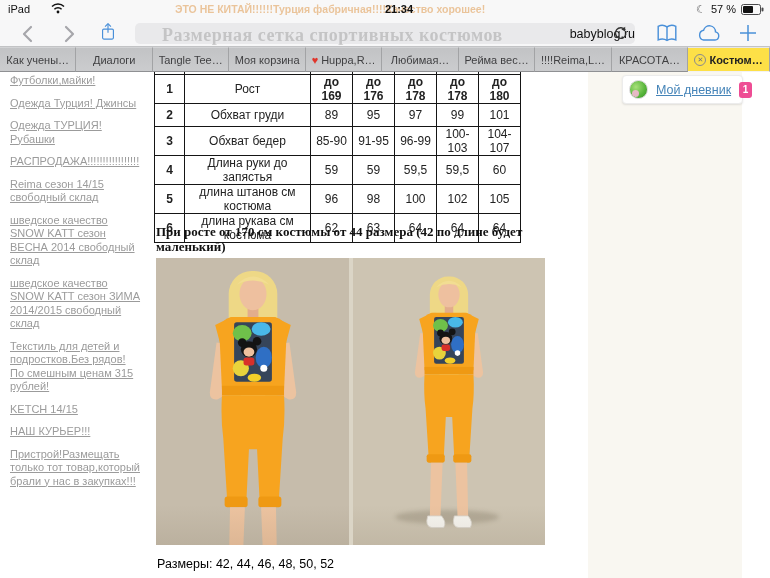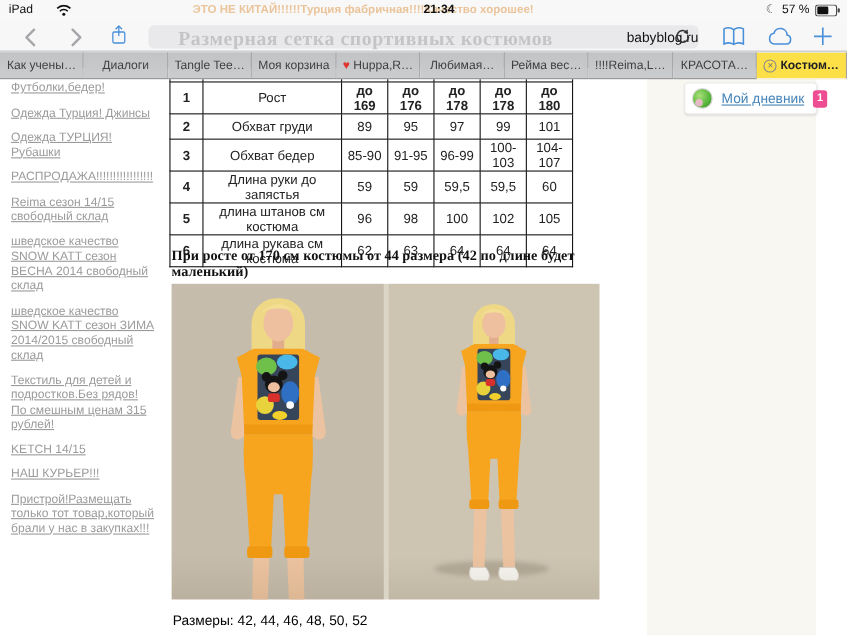--- a/index.html
+++ b/index.html
@@ -6,21 +6,21 @@
   html,body { width:770px; height:578px; overflow:hidden; background:#fff;
               font-family:"Liberation Sans", sans-serif; }
   .screen { position:relative; width:770px; height:578px; background:#fff; overflow:hidden; }
 
   
   .statusbar { position:absolute; left:0; top:0; width:770px; height:20px;
                background:#f8f8f8; z-index:30; }
   .ghost-promo { position:absolute; left:175px; top:3px; font-size:10.5px; font-weight:bold;
                  color:#e09a4e; opacity:.55; white-space:nowrap; z-index:1; }
   .sb-left { position:absolute; left:8px; top:3px; font-size:11px; color:#111; z-index:2;
-             display:flex; align-items:flex-end; gap:21px; }
+             display:flex; align-items:flex-start; gap:21px; }
   .sb-time { position:absolute; left:0; right:0; top:3px; text-align:center; font-size:11px;
              font-weight:bold; color:#111; z-index:2;padding-left:28px; }
   .sb-right { position:absolute; right:6px; top:3px; font-size:11px; color:#111; z-index:2;
               display:flex; align-items:center; gap:5px; }
   .moon { font-size:11px; color:#4a4a4c; line-height:1; }
   .batt { display:inline-block; }
 
   
   .toolbar { position:absolute; left:0; top:20px; width:770px; height:27px;
              background:#f7f7f8; z-index:29; border-bottom:1px solid #c2c3c5; }
@@ -205,21 +205,21 @@
 
     <div class="rightcol"></div>
 
     <div class="diary">
       <span class="avatar"></span>
       <span class="diary-link">Мой дневник</span>
       <span class="diary-badge">1</span>
     </div>
 
     <div class="sidebar">
-        <a class="side-link">Футболки,бедер!</a>
+        <a class="side-link">Футболки,майки!</a>
         <a class="side-link">Одежда Турция! Джинсы</a>
         <a class="side-link">Одежда ТУРЦИЯ! Рубашки</a>
         <a class="side-link">РАСПРОДАЖА!!!!!!!!!!!!!!!!!</a>
         <a class="side-link">Reima сезон 14/15 свободный склад</a>
         <a class="side-link">шведское качество SNOW KATT сезон ВЕСНА 2014 свободный склад</a>
         <a class="side-link">шведское качество SNOW KATT сезон ЗИМА 2014/2015 свободный склад</a>
         <a class="side-link">Текстиль для детей и подростков.Без рядов! По смешным ценам 315 рублей!</a>
         <a class="side-link">KETCH 14/15</a>
         <a class="side-link">НАШ КУРЬЕР!!!</a>
         <a class="side-link">Пристрой!Размещать только тот товар,который брали у нас в закупках!!!</a>

